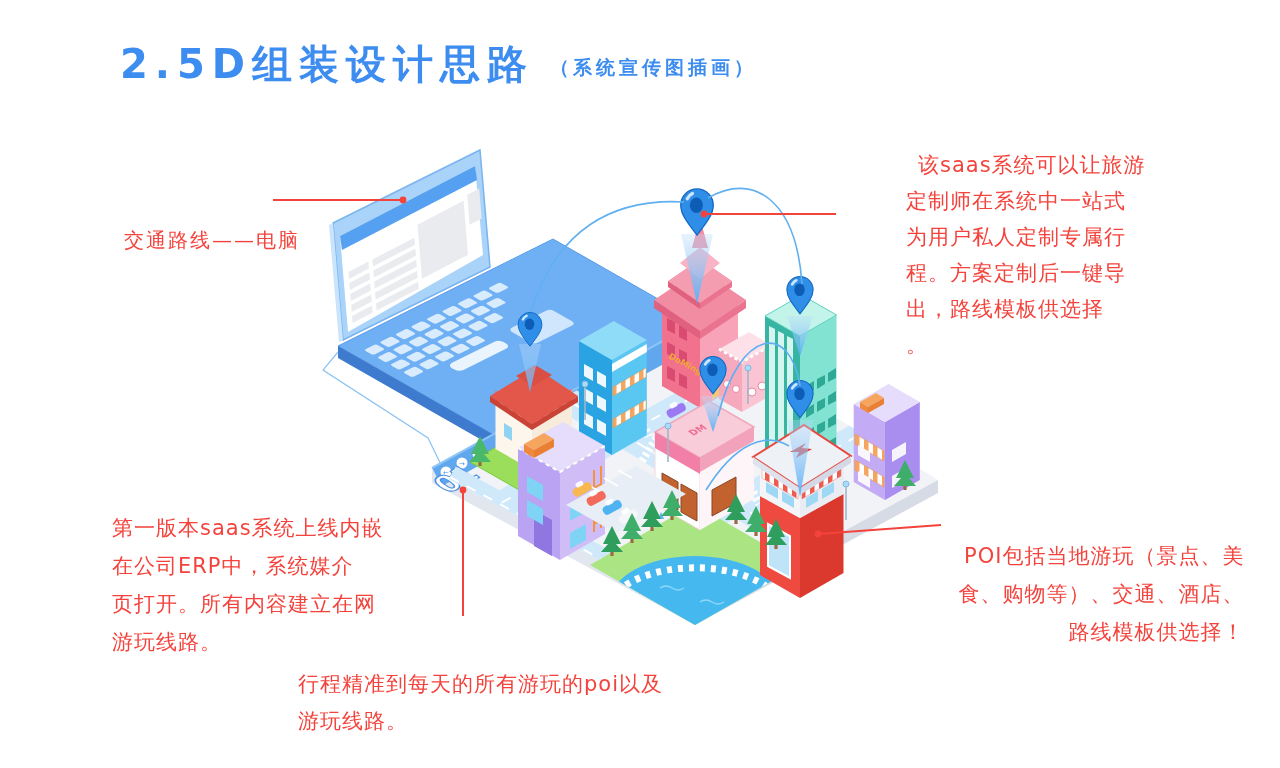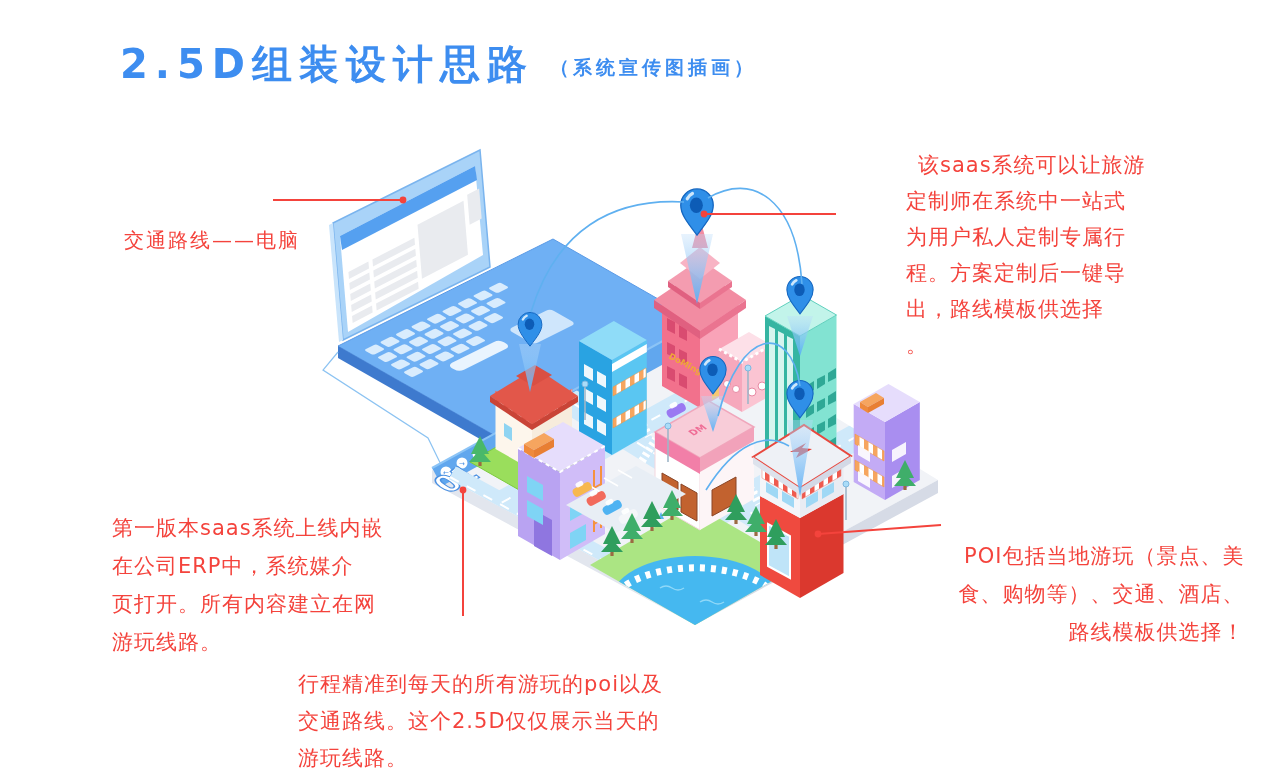--- a/index.html
+++ b/index.html
@@ -435,21 +435,20 @@
 
   <div class="ann" id="ann-erp">
     <div class="ln">第一版本saas系统上线内嵌</div>
     <div class="ln">在公司ERP中，系统媒介</div>
     <div class="ln">页打开。所有内容建立在网</div>
     <div class="ln">游玩线路。</div>
   </div>
 
   <div class="ann" id="ann-route">
     <div class="ln">行程精准到每天的所有游玩的poi以及</div>
-    <div class="ln">交通路线。这个2.5D仅仅展示当天的</div>
     <div class="ln">游玩线路。</div>
   </div>
 
   <div class="ann" id="ann-poi">
     <div class="ln">POI包括当地游玩（景点、美</div>
     <div class="ln">食、购物等）、交通、酒店、</div>
     <div class="ln">路线模板供选择！</div>
   </div>
 
 </div>

